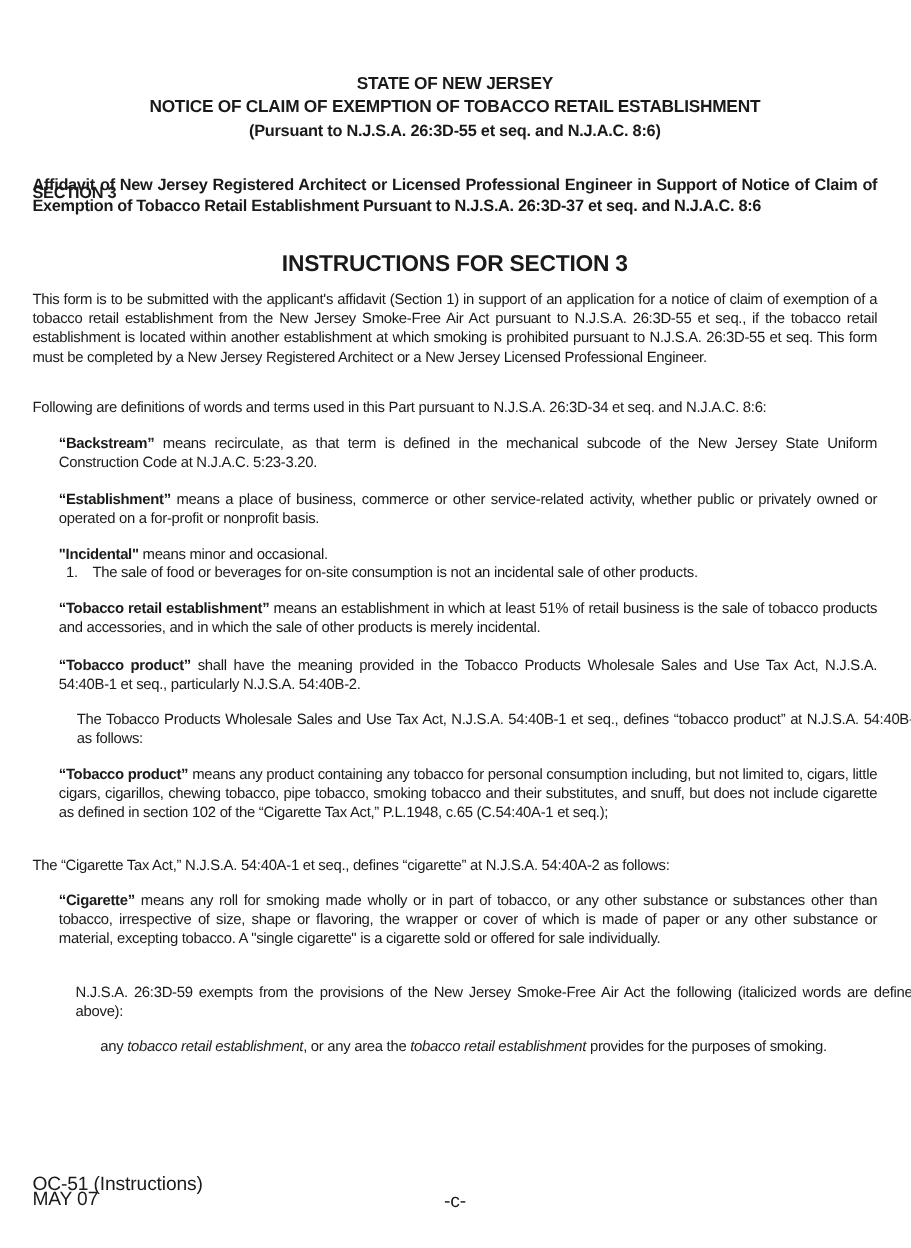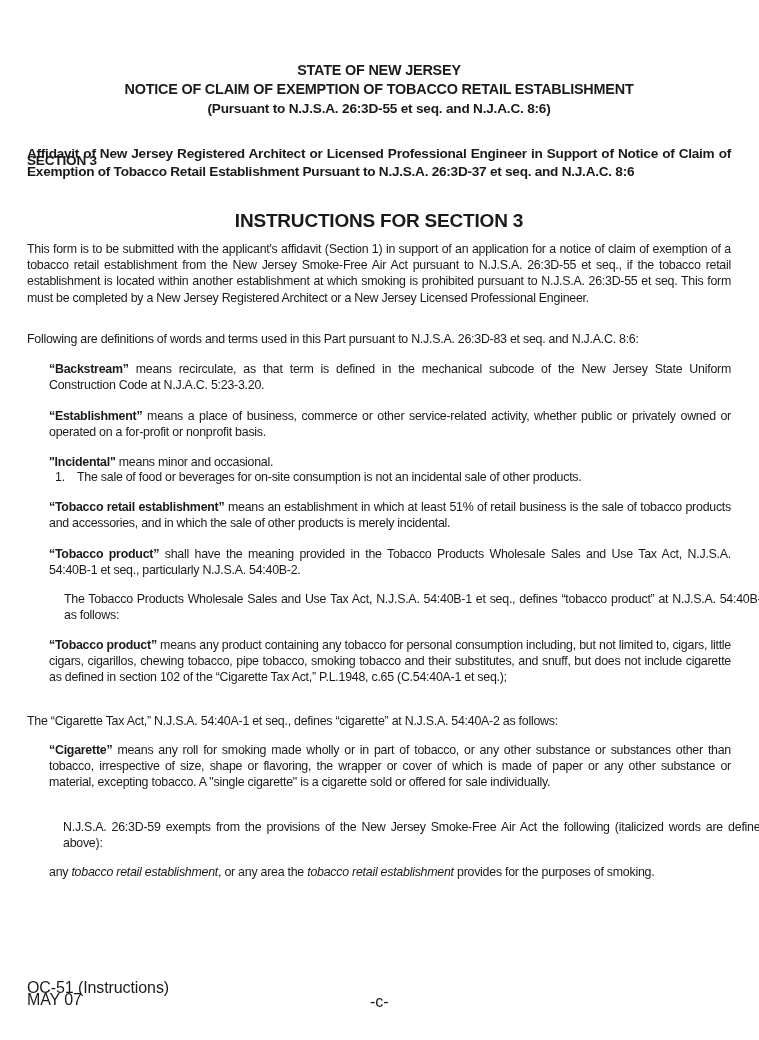--- a/index.html
+++ b/index.html
@@ -32,21 +32,21 @@
   <div class="title t2">NOTICE OF CLAIM OF EXEMPTION OF TOBACCO RETAIL ESTABLISHMENT</div>
   <div class="title t3">(Pursuant to N.J.S.A. 26:3D-55 et seq. and N.J.A.C. 8:6)</div>
 
   <div class="sec">SECTION 3</div>
   <div class="sec-aff">Affidavit of New Jersey Registered Architect or Licensed Professional Engineer in Support of Notice of Claim of Exemption of Tobacco Retail Establishment Pursuant to N.J.S.A. 26:3D-37 et seq. and N.J.A.C. 8:6</div>
 
   <div class="instr">INSTRUCTIONS FOR SECTION 3</div>
 
   <div class="p" style="top:241px;">This form is to be submitted with the applicant's affidavit (Section 1) in support of an application for a notice of claim of exemption of a tobacco retail establishment from the New Jersey Smoke-Free Air Act pursuant to N.J.S.A. 26:3D-55 et seq., if the tobacco retail establishment is located within another establishment at which smoking is prohibited pursuant to N.J.S.A. 26:3D-55 et seq.  This form must be completed by a New Jersey Registered Architect or a New Jersey Licensed Professional Engineer.</div>
 
-  <div class="p" style="top:331px;">Following are definitions of words and terms used in this Part pursuant to N.J.S.A. 26:3D-83 et seq. and N.J.A.C. 8:6:</div>
+  <div class="p" style="top:331px;">Following are definitions of words and terms used in this Part pursuant to N.J.S.A. 26:3D-34 et seq. and N.J.A.C. 8:6:</div>
 
   <div class="p ind" style="top:361px;">
     <b>“Backstream”</b><span> means recirculate, as that term is defined in the mechanical subcode of the New Jersey State Uniform Construction Code at N.J.A.C. 5:23-3.20.</span>
   </div>
 
   <div class="p ind" style="top:408px;">
     <b>“Establishment”</b><span> means a place of business, commerce or other service-related activity, whether public or privately owned or operated on a for-profit or nonprofit basis.</span>
   </div>
 
   <div class="p ind" style="top:454px;">
@@ -72,21 +72,21 @@
   </div>
 
   <div class="p" style="top:713px;">The “Cigarette Tax Act,” N.J.S.A. 54:40A-1 et seq., defines “cigarette” at N.J.S.A. 54:40A-2 as follows:</div>
 
   <div class="p ind" style="top:742px;">
     <b>“Cigarette”</b><span> means any roll for smoking made wholly or in part of tobacco, or any other substance or substances other than tobacco, irrespective of size, shape or flavoring, the wrapper or cover of which is made of paper or any other substance or material, excepting tobacco.  A "single cigarette" is a cigarette sold or offered for sale individually.</span>
   </div>
 
   <div class="p" style="top:819px;margin-left:36px;">N.J.S.A. 26:3D-59 exempts from the provisions of the New Jersey Smoke-Free Air Act the following (italicized words are defined above):</div>
 
-  <div class="p ind" style="top:864px; text-align:left; width:620px;">
+  <div class="p ind" style="top:864px; text-align:right; width:620px;margin-left:20px;">
     <span>any </span><i>tobacco retail establishment</i><span>, or any area the </span><i>tobacco retail establishment</i><span> provides for the purposes of smoking.</span>
   </div>
 
   <div class="foot" style="top:982px; left:0;">OC-51 (Instructions)</div>
   <div class="foot" style="top:994px; left:0;">MAY 07</div>
   <div class="foot" style="top:996px; left:343px;">-c-</div>
 
 </div>
 
 </body></html>

